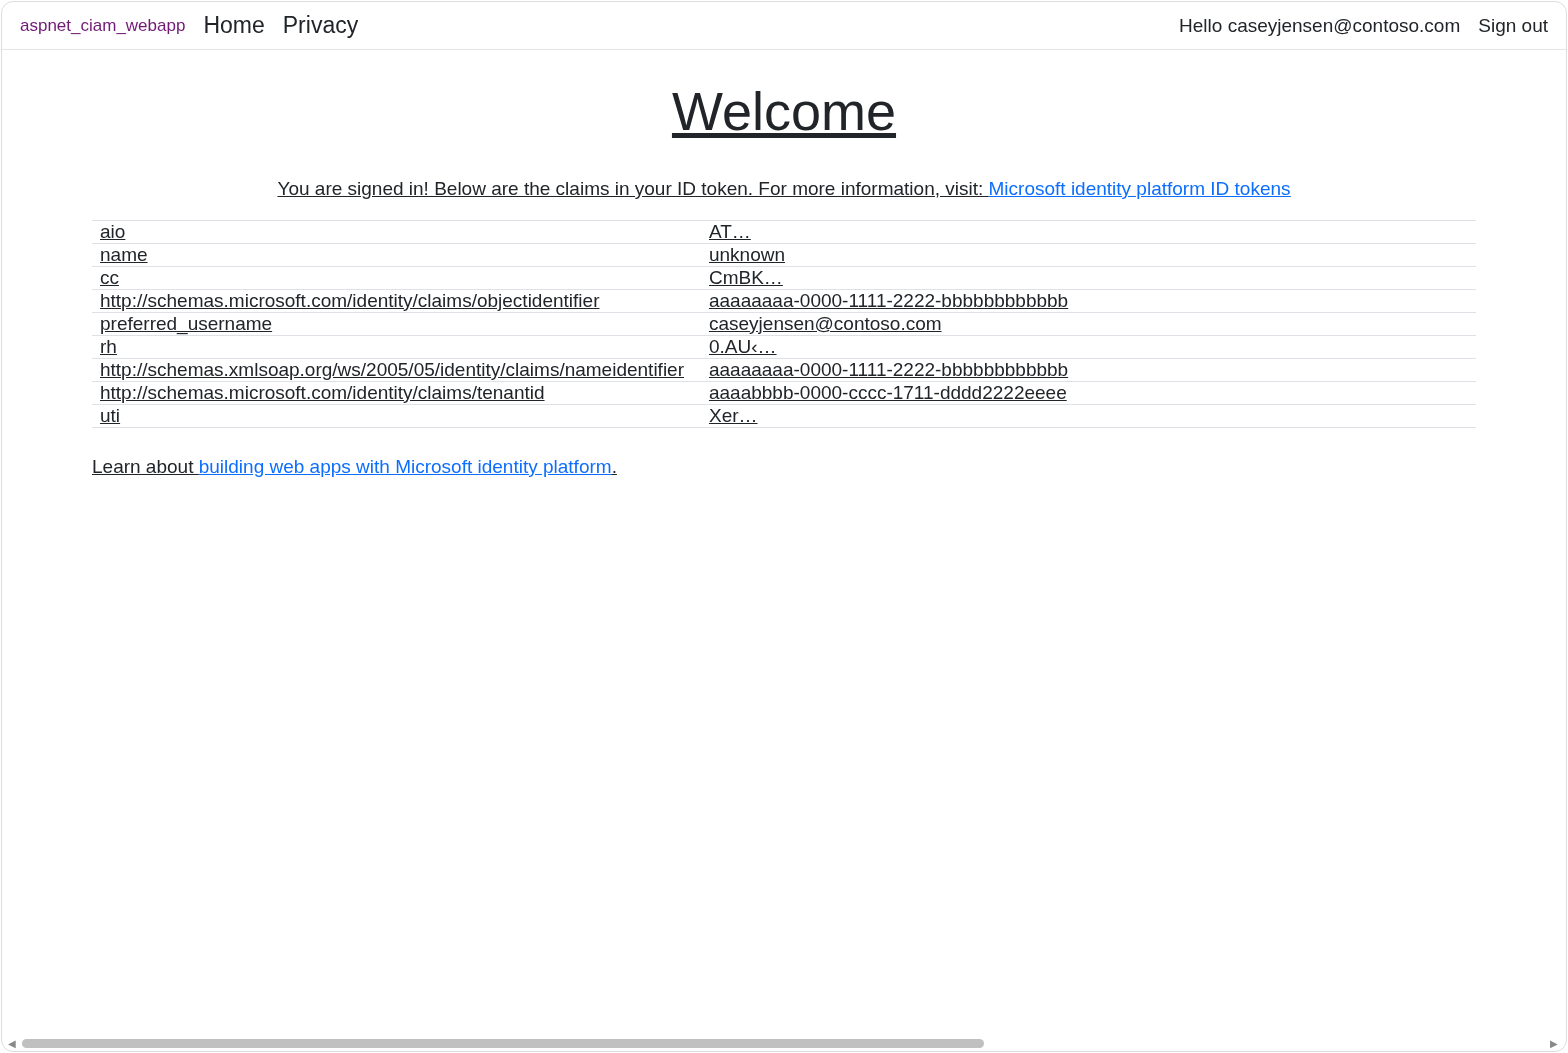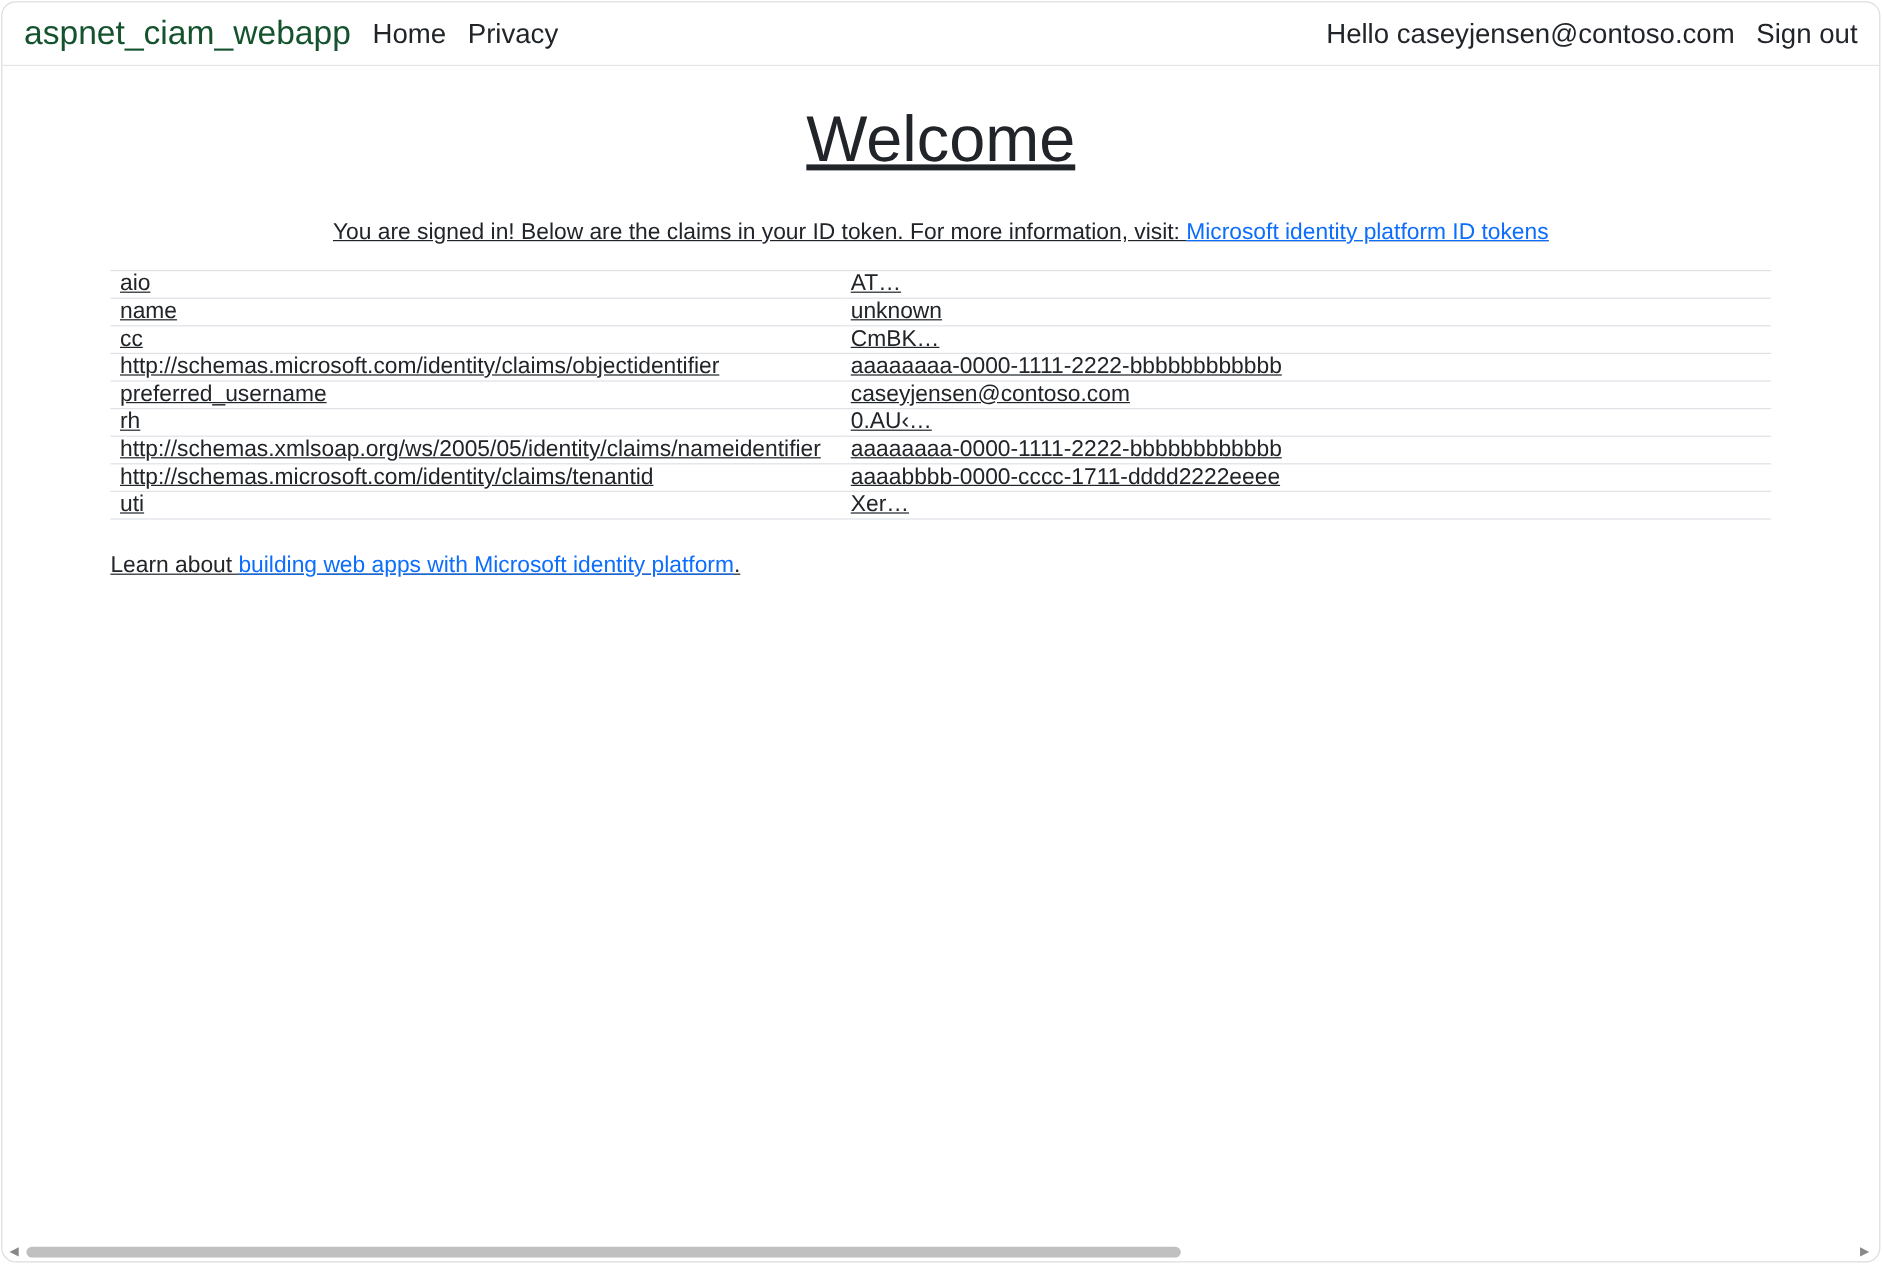--- a/index.html
+++ b/index.html
@@ -24,41 +24,41 @@
       overflow: hidden;
     }
     .navbar {
       display: flex;
       align-items: center;
       padding: 10px 18px;
       border-bottom: 1px solid #e5e5e5;
       font-size: 19px;
     }
     .navbar-brand {
-      font-size: 28px;
-      color: #14532d;
+      font-size: 17px;
+      color: #701a75;
       margin-right: 18px;
       text-decoration: none;
     }
     .nav-link {
       color: #212529;
       text-decoration: none;
       margin-right: 18px;
       font-size: 23px;
     }
     .nav-right {
       margin-left: auto;
       display: flex;
       align-items: center;
       gap: 18px;
     }
     .nav-right span, .nav-right a {
       color: #212529;
       text-decoration: none;
-      font-size: 23px;
+      font-size: 19px;
     }
     .main-content {
       padding: 20px 90px 30px 90px;
       text-decoration: underline;
     }
     .welcome-title {
       text-align: center;
       font-size: 54px;
       font-weight: 300;
       color: #212529;

